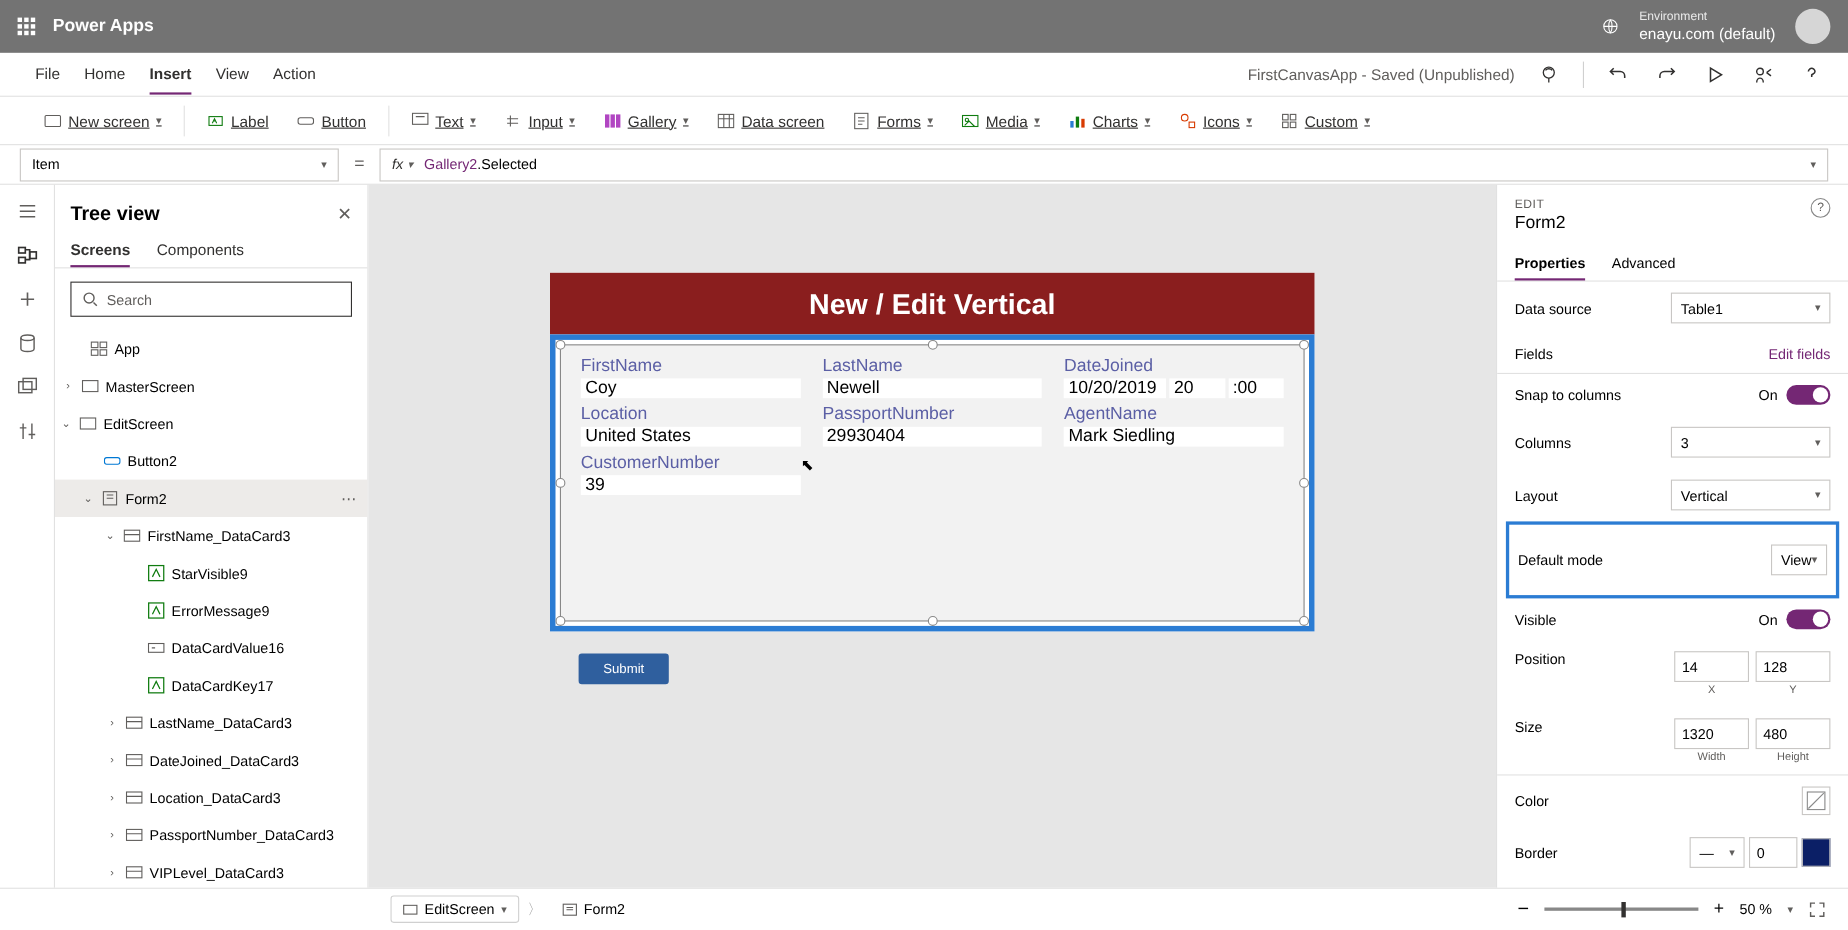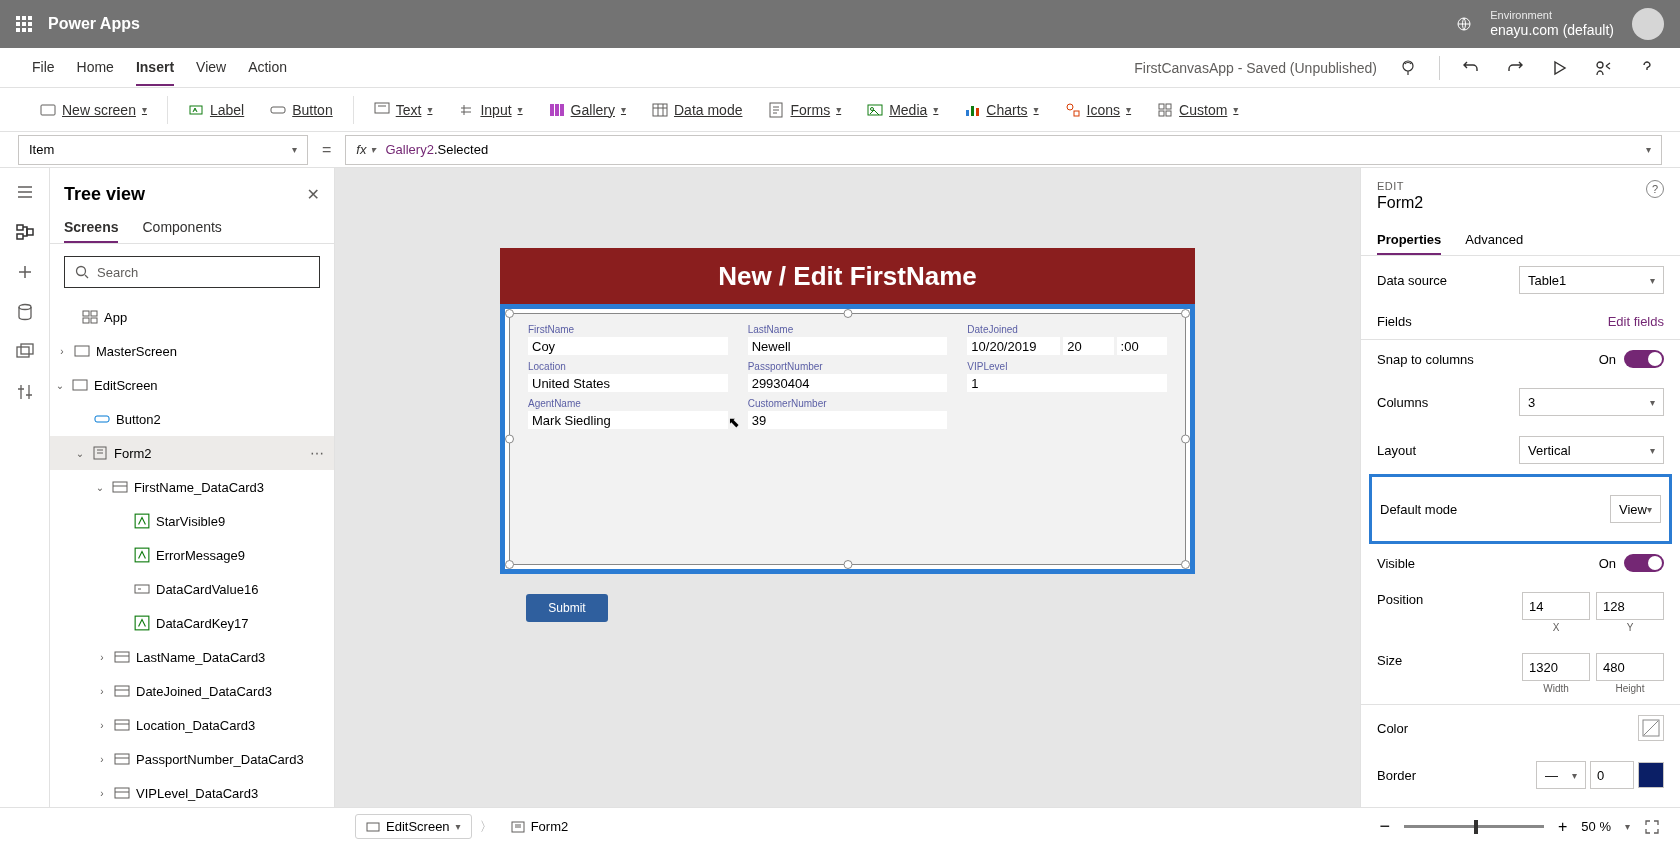--- a/index.html
+++ b/index.html
@@ -64,22 +64,22 @@
 .canvas-area { flex: 1; background: #e6e6e6; display: flex; justify-content: center; align-items: flex-start; padding-top: 80px; position: relative; overflow:hidden;}
 .editor-stage { width: 695px; background: #fff; position: relative; }
 .title-bar { height: 56px; background: #8a1e1e; color:#fff; display:flex; align-items:center; justify-content:center; font-size: 26px; font-weight: 700;}
 .form-outer { border: 5px solid #2b7cd3; padding: 4px; }
 .form-inner { border: 1px solid #888; background: #f2f2f2; min-height: 252px; position: relative; padding: 10px 18px 60px 18px;}
 .handle { width: 9px; height: 9px; background: #fff; border: 1px solid #888; border-radius: 50%; position: absolute; }
 .handle.tl { top:-5px; left:-5px; } .handle.tr { top:-5px; right:-5px; } .handle.tc { top:-5px; left:50%; transform:translateX(-50%);}
 .handle.ml { top:50%; left:-5px; transform:translateY(-50%);} .handle.mr { top:50%; right:-5px; transform:translateY(-50%);}
 .handle.bl { bottom:-5px; left:-5px;} .handle.br { bottom:-5px; right:-5px;} .handle.bc { bottom:-5px; left:50%; transform:translateX(-50%);}
 .form-grid { display: grid; grid-template-columns: repeat(3, 1fr); gap: 6px 20px; }
-.card .label { font-size: 10px; color: #5b5fa5; margin-bottom: 2px; }
-.card .value { background:#fff; height: 18px; font-size: 13px; padding: 2px 4px; display:flex; align-items:center; }
+.card .label { font-size: 16px; color: #5b5fa5; margin-bottom: 2px; }
+.card .value { background:#fff; height: 18px; font-size: 16px; padding: 2px 4px; display:flex; align-items:center; }
 .date-row { display:flex; gap:3px;} .date-row .value { flex:1;}
 .submit-btn { position:absolute; bottom:-48px; left: 26px; width: 82px; height: 28px; background:#2f5f9e; color:#fff; border:none; border-radius:3px; font-size: 12px;}
 .submit-wrap { position:relative; height:0;}
 .cursor-pointer { position:absolute; left:218px; top:100px; font-size:14px; }
 
 .props-panel { width: 320px; border-left: 1px solid #e1e1e1; padding: 12px 0 0 0; overflow:hidden;}
 .props-header { display:flex; justify-content:space-between; align-items:flex-start; padding: 0 16px;}
 .props-editlabel { font-size: 11px; color: #605e5c; text-transform: uppercase; letter-spacing: .5px;}
 .props-name { font-size: 16px; margin-top: 2px;}
 .props-tabs { display:flex; gap: 24px; border-bottom: 1px solid #e1e1e1; padding: 0 16px; margin-top: 14px;}
@@ -248,21 +248,21 @@
       <span>Gallery</span>
       <span class="caret">▾</span>
     </div>
   <div class="ribbon-btn">
       <span class="ic">
         <svg viewBox="0 0 16 16" fill="none" stroke="#605e5c">
           <rect x="1" y="2" width="14" height="12"></rect>
           <path d="M1 6h14M6 2v12M11 2v12"></path>
         </svg>
       </span>
-      <span>Data mode</span>
+      <span>Data screen</span>
     </div>
   <div class="ribbon-btn">
       <span class="ic">
         <svg viewBox="0 0 16 16" fill="none" stroke="#605e5c">
           <rect x="2" y="1" width="12" height="14"></rect>
           <path d="M5 5h6M5 8h6M5 11h4"></path>
         </svg>
       </span>
       <span>Forms</span>
       <span class="caret">▾</span>
@@ -546,21 +546,21 @@
               <path d="M1 5h14"></path>
             </svg>
           </span>
           <span>VIPLevel_DataCard3</span>
         </div>
     </div>
   </div>
 
   <div class="canvas-area">
     <div class="editor-stage">
-      <div class="title-bar">New / Edit FirstName</div>
+      <div class="title-bar">New / Edit Vertical</div>
       <div class="form-outer">
         <div class="form-inner">
           <span class="handle tl"></span>
             <span class="handle tc"></span>
             <span class="handle tr"></span>
           <span class="handle ml"></span>
             <span class="handle mr"></span>
           <span class="handle bl"></span>
             <span class="handle bc"></span>
             <span class="handle br"></span>
@@ -583,24 +583,20 @@
               </div>
             <div class="card">
                 <div class="label">Location</div>
                 <div class="value">United States</div>
               </div>
             <div class="card">
                 <div class="label">PassportNumber</div>
                 <div class="value">29930404</div>
               </div>
             <div class="card">
-                <div class="label">VIPLevel</div>
-                <div class="value">1</div>
-              </div>
-            <div class="card">
                 <div class="label">AgentName</div>
                 <div class="value">Mark Siedling</div>
               </div>
             <div class="card">
                 <div class="label">CustomerNumber</div>
                 <div class="value">39</div>
               </div>
           </div>
           <span class="cursor-pointer">⬉</span>
         </div>

